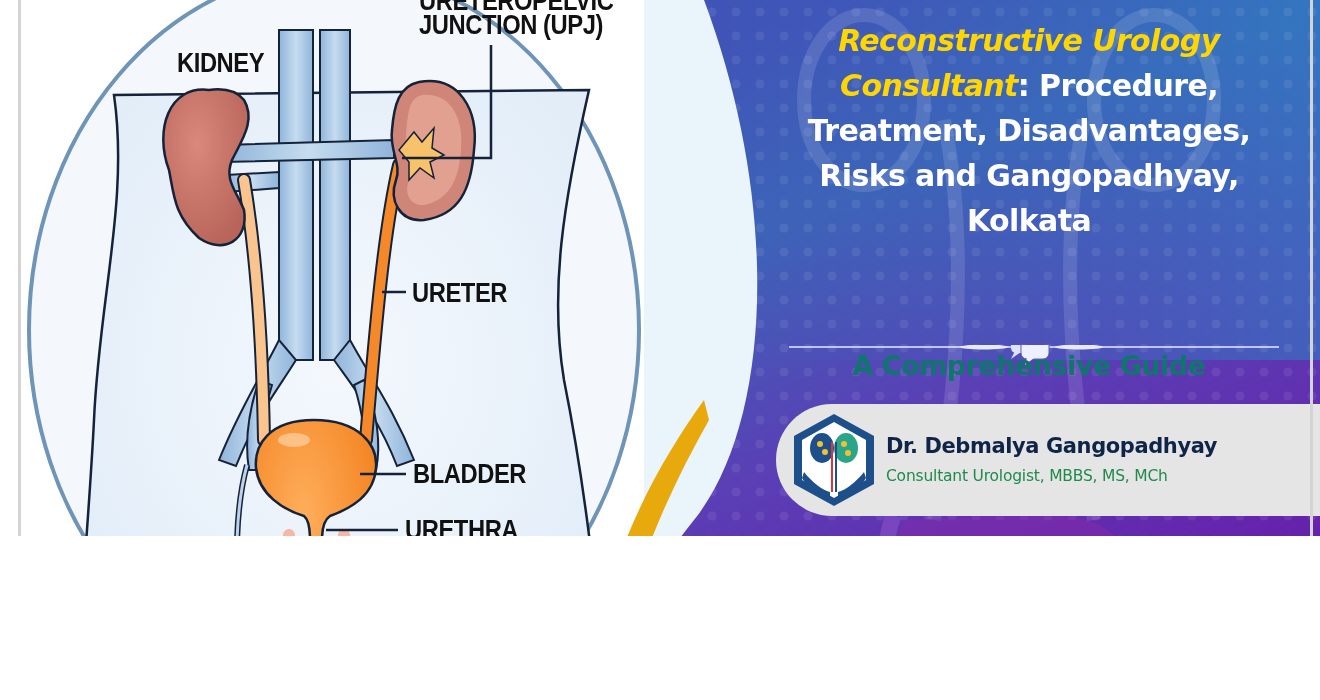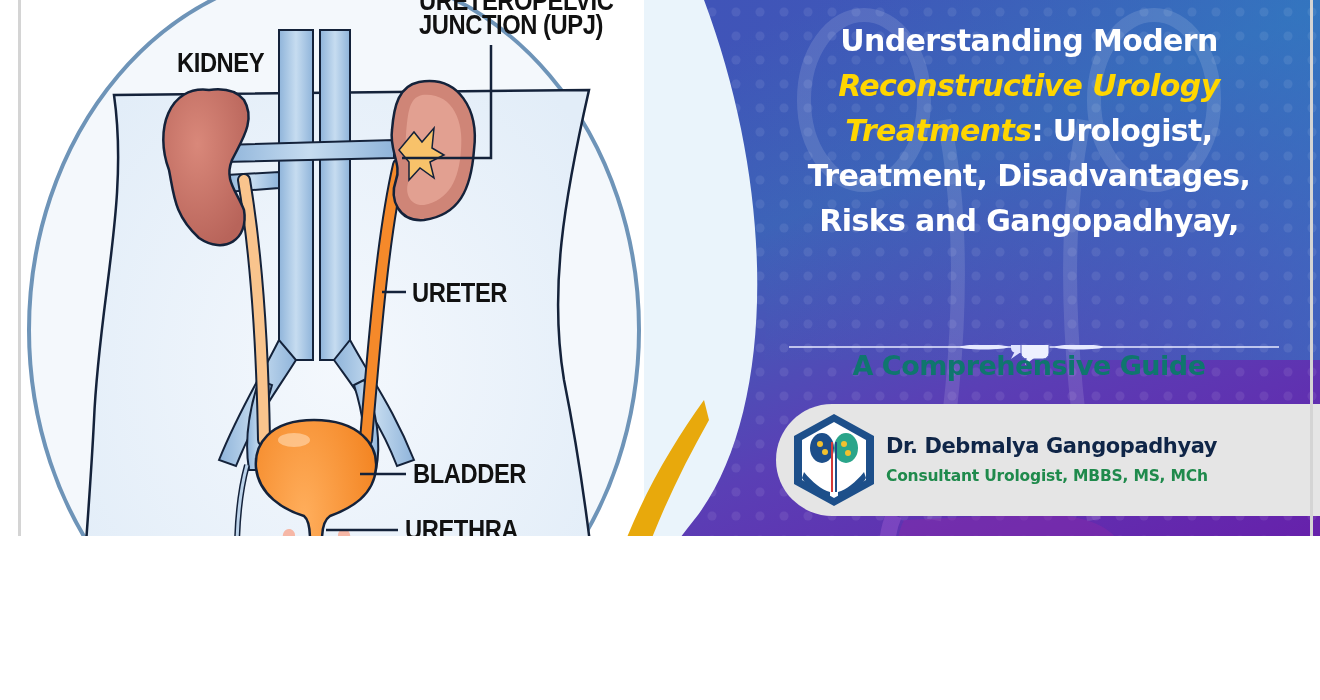--- a/index.html
+++ b/index.html
@@ -11,21 +11,21 @@
   .label { position:absolute; font-family:"Liberation Sans", sans-serif; font-weight:bold; color:#111; font-size:27px; letter-spacing:-0.5px; transform:scaleX(0.88); transform-origin:left top; line-height:1; white-space:nowrap; }
   .panel { position:absolute; left:0; top:0; width:1320px; height:700px; }
   .title-block { position:absolute; left:770px; top:18px; width:510px; text-align:center; z-index:5; }
   .title-line { font-family:"DejaVu Sans", sans-serif; font-weight:bold; font-size:30px; line-height:45px; color:#ffffff; white-space:nowrap; letter-spacing:-0.6px; }
   .hl { color:#ffd600;font-style:italic; }
   .divider { position:absolute; left:785px; top:345px; width:490px; height:20px; z-index:5; }
   .subtitle { position:absolute; left:770px; top:350px; width:510px; text-align:center; font-family:"DejaVu Sans", sans-serif; font-weight:bold; font-size:27px; color:#0f766e; letter-spacing:-0.5px; z-index:5; }
   .card { position:absolute; left:772px; top:404px; width:548px; height:112px; background:#e5e5e5; border-radius:56px 0 0 56px; z-index:5; }
   .logo { position:absolute; left:16px; top:8px; width:84px; height:96px; }
   .doc-name { position:absolute; left:110px; top:30px; font-family:"DejaVu Sans", sans-serif; font-weight:bold; font-size:21px; color:#0f2547; white-space:nowrap; letter-spacing:-0.4px; }
-  .doc-cred { position:absolute; left:110px; top:63px; font-family:"DejaVu Sans", sans-serif; font-weight:bold; font-size:15.5px; color:#1f8a4c; white-space:nowrap; letter-spacing:-0.2px; }
+  .doc-cred { position:absolute; left:110px; top:63px; font-family:"DejaVu Sans", sans-serif; font-weight:normal; font-size:15.5px; color:#1f8a4c; white-space:nowrap; letter-spacing:-0.2px; }
 </style>
 </head>
 <body>
 
 <div class="stage">
 
   <svg class="illus" viewBox="0 0 760 700" xmlns="http://www.w3.org/2000/svg">
     <defs>
       <radialGradient id="bodyGrad" cx="50%" cy="45%" r="60%">
         <stop offset="0%" stop-color="#f4f8fd"></stop>
@@ -135,25 +135,25 @@
       <ellipse cx="860" cy="100" rx="60" ry="85"></ellipse>
       <ellipse cx="1150" cy="100" rx="60" ry="85"></ellipse>
       <path d="M940 120 C 960 220, 960 350, 930 520"></path>
       <path d="M1080 120 C 1060 220, 1060 350, 1090 520"></path>
     </g>
     <path d="M900 520 C 880 560, 900 640, 990 660 C 1070 675, 1120 610, 1120 560 C 1120 520, 1060 510, 1010 515 Z" fill="#8a2aa8" opacity="0.45"></path>
     <path d="M890 515 C 870 560, 890 650, 990 672 C 1080 690, 1135 615, 1132 555" fill="none" stroke="#9c5ad0" stroke-width="16" opacity="0.45"></path>
   </svg>
 
   <div class="title-block">
-    <div class="title-line">Understanding Modern</div>
     <div class="title-line hl">Reconstructive Urology</div>
-    <div class="title-line"><span class="hl">Treatments</span><span>: Urologist,</span></div>
+    <div class="title-line"><span class="hl">Consultant</span><span>: Procedure,</span></div>
     <div class="title-line">Treatment, Disadvantages,</div>
     <div class="title-line">Risks and Gangopadhyay,</div>
+    <div class="title-line">Kolkata</div>
   </div>
 
   <svg class="divider" viewBox="0 0 490 20" xmlns="http://www.w3.org/2000/svg">
     <line x1="0" y1="2" x2="490" y2="2" stroke="#e6e9ff" stroke-width="1.5"></line>
     <ellipse cx="195" cy="2" rx="24" ry="2.5" fill="#e6e9ff"></ellipse>
     <ellipse cx="290" cy="2" rx="24" ry="2.5" fill="#e6e9ff"></ellipse>
     <g>
       <rect x="222" y="-10" width="24" height="18" rx="5" fill="#dfe3ff"></rect>
       <path d="M226 6 L 222 14 L 232 7 Z" fill="#dfe3ff"></path>
       <rect x="232" y="-6" width="28" height="20" rx="6" fill="#eef0ff" stroke="#5a5fc0" stroke-width="1"></rect>

